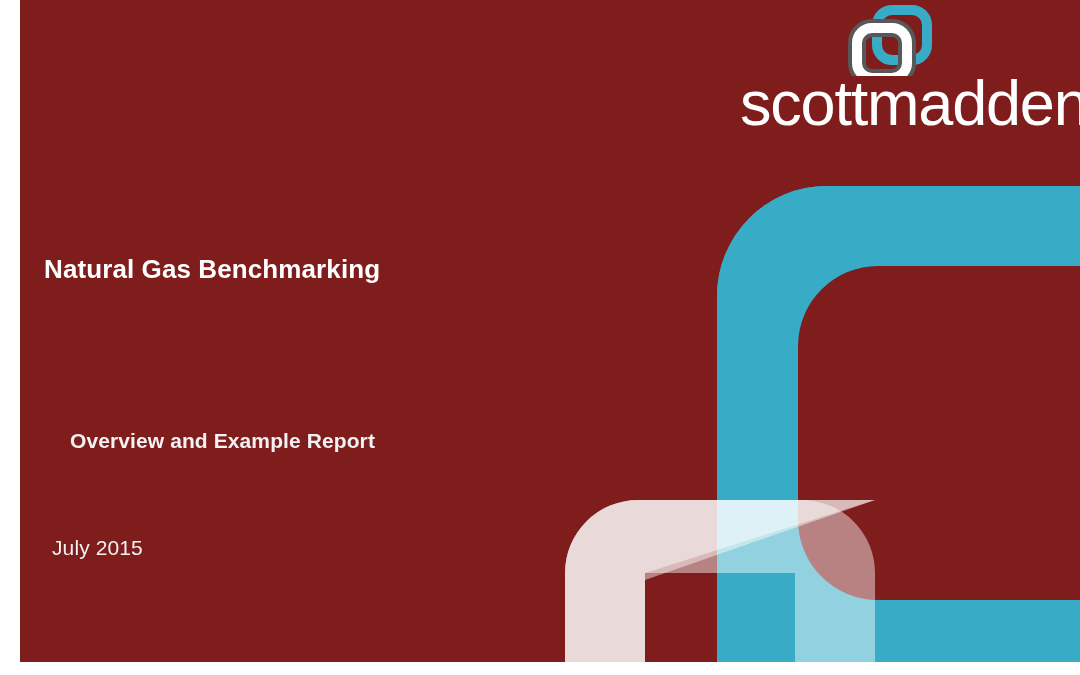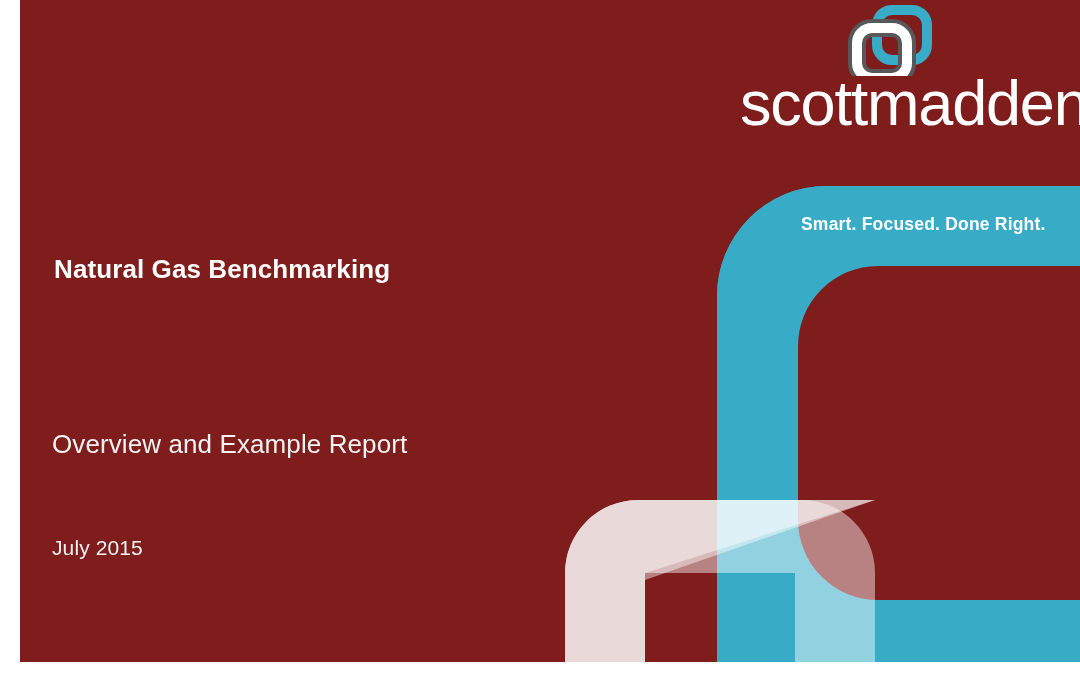--- a/index.html
+++ b/index.html
@@ -77,34 +77,34 @@
     font-size: 17.5px;
     font-weight: bold;
     color: #ffffff;
     letter-spacing: 0.2px;
     white-space: nowrap;
   }
 
   
   #title {
     position: absolute;
-    left: 34px;
+    left: 24px;
     top: 254px;
     font-size: 26px;
     font-weight: bold;
     color: #ffffff;
     letter-spacing: 0.1px;
     white-space: nowrap;
   }
   #subtitle {
     position: absolute;
-    left: 32px;
+    left: 50px;
     top: 429px;
-    font-size: 26px;
-    font-weight: 400;
+    font-size: 21px;
+    font-weight: 700;
     color: #f2f2f2;
     letter-spacing: 0.1px;
     white-space: nowrap;
   }
   #date {
     position: absolute;
     left: 32px;
     top: 536px;
     font-size: 21px;
     font-weight: 400;
@@ -202,21 +202,20 @@
 
         <rect x="44" y="6" width="50" height="50" rx="15" ry="15" fill="none" stroke="#38abc7" stroke-width="10"></rect>
 
         <rect x="24" y="24" width="50" height="50" rx="15" ry="15" fill="none" stroke="#58585a" stroke-width="18"></rect>
         <rect x="24" y="24" width="50" height="50" rx="15" ry="15" fill="none" stroke="#ffffff" stroke-width="10"></rect>
       </svg>
     </div>
     <div class="logo-word">scottmadden</div>
   </div>
 
-  <div id="tagline">Smart. Focused. Done Right.</div>
 
   <div id="title">Natural Gas Benchmarking</div>
 
   <div id="subtitle">Overview and Example Report</div>
 
   <div id="date">July 2015</div>
 
 </div>
 
 </body></html>

